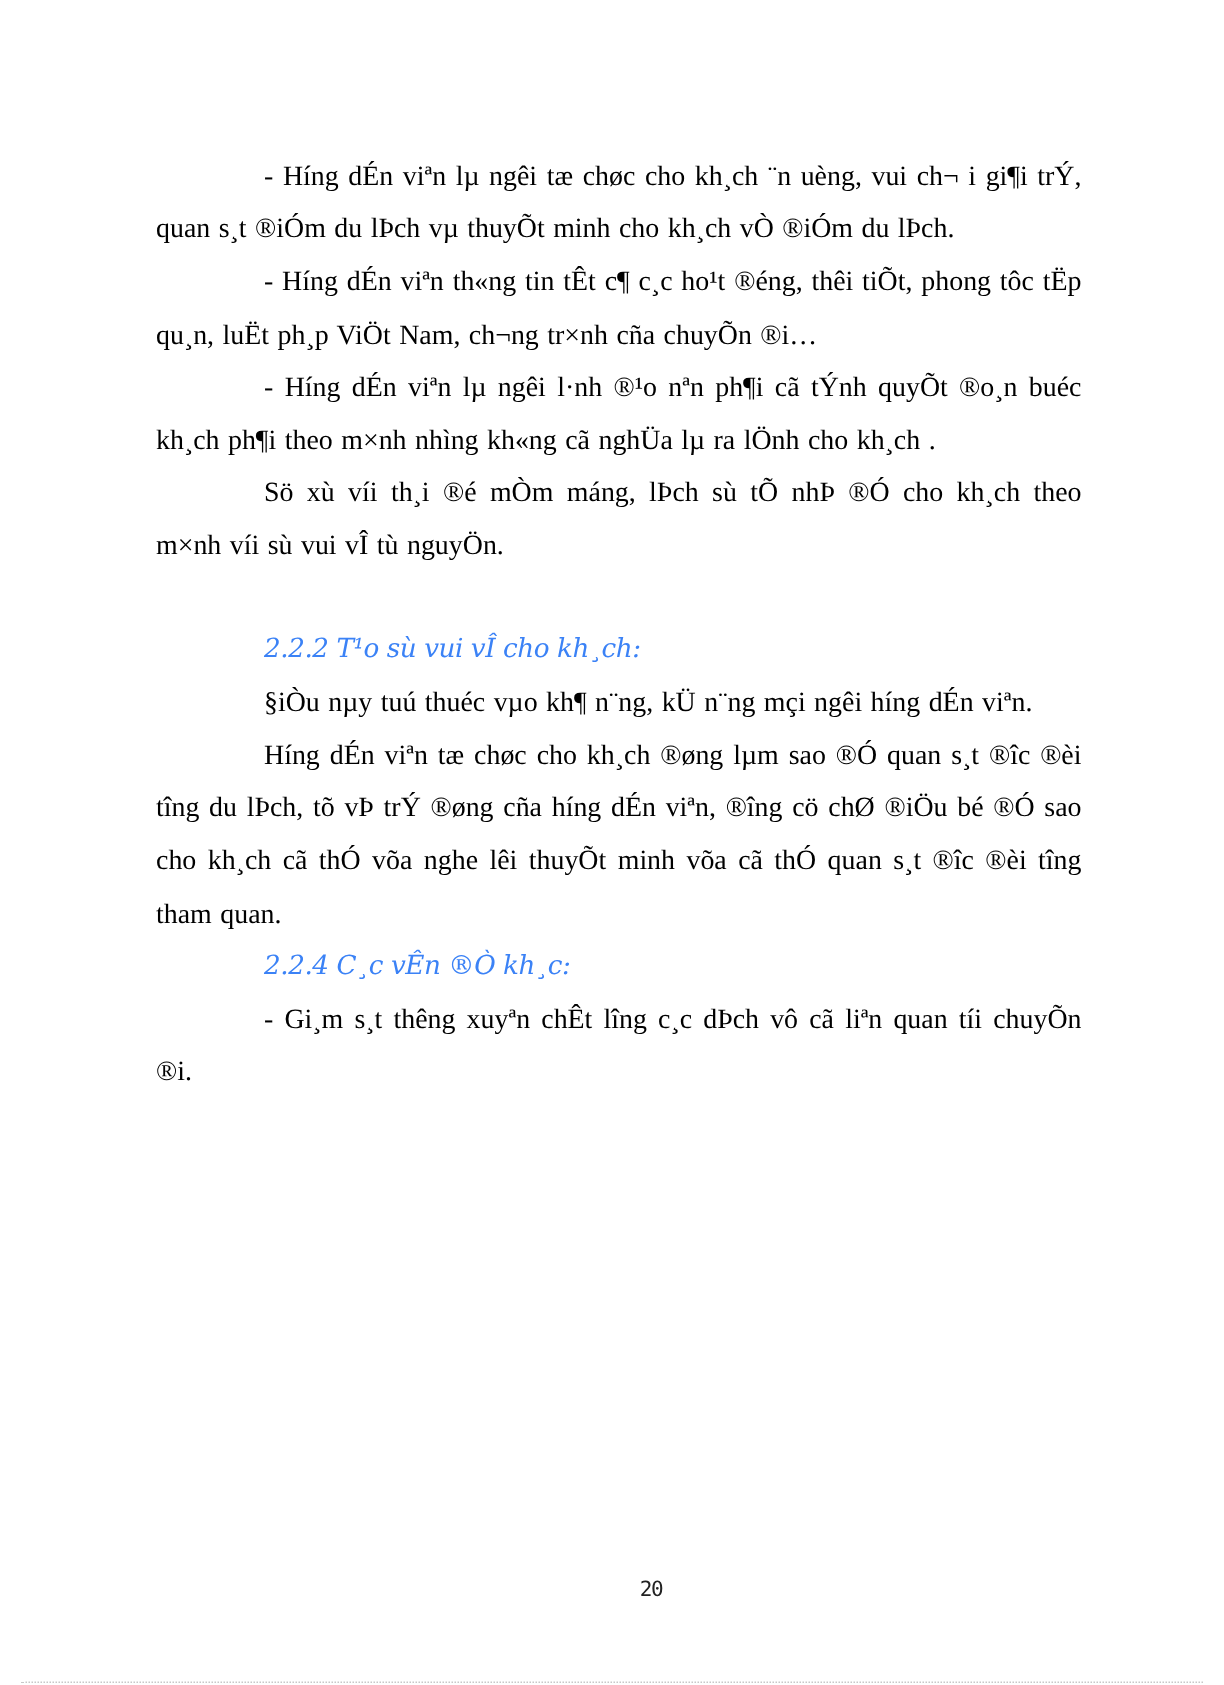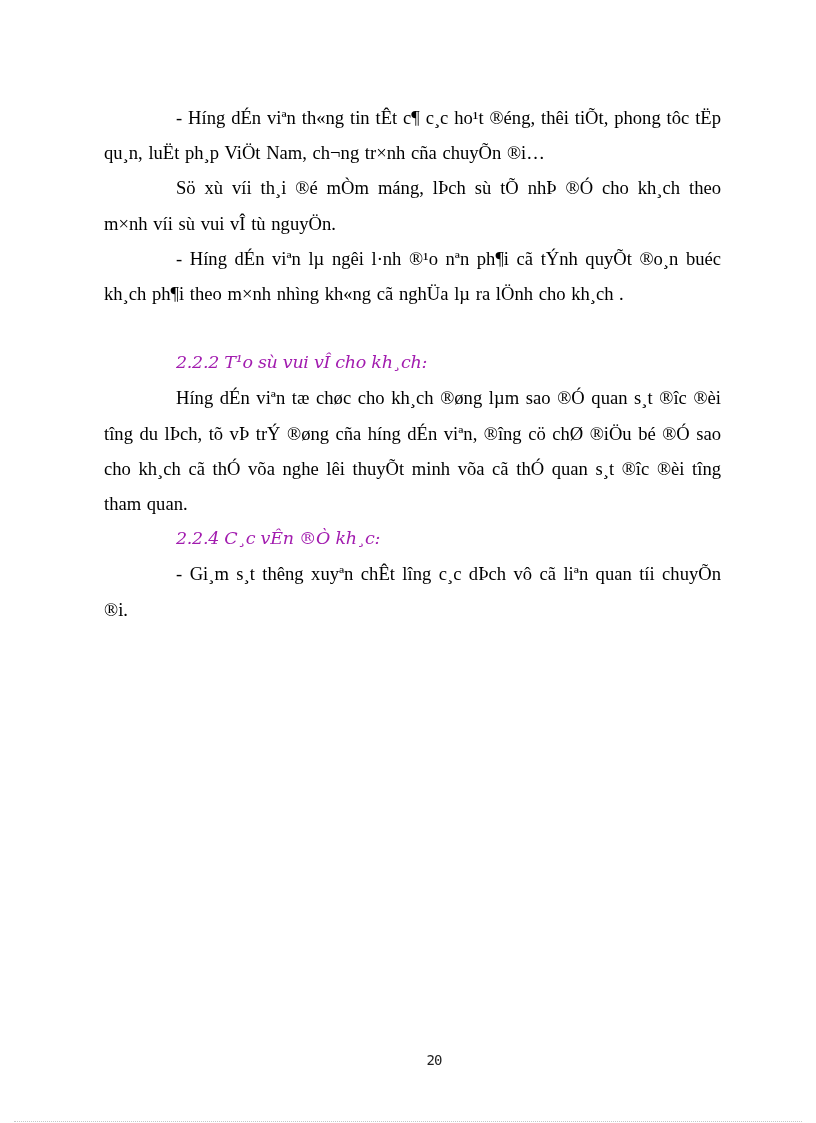--- a/index.html
+++ b/index.html
@@ -36,21 +36,21 @@
       text-indent: 72px;
       word-spacing: 1px;
     }
     .heading {
       margin: 0;
       font-size: 17.5px;
       line-height: 35.2px;
       font-style: italic;
       font-family: "DejaVu Serif", "Liberation Serif", serif;
       font-weight: normal;
-      color: #a21caf;
+      color: #3b82f6;
       padding-left: 72px;
       letter-spacing: -0.3px;
     }
     .gap {
       height: 34px;
     }
     .page-number {
       position: absolute;
       left: 0;
       width: 868px;
@@ -67,25 +67,27 @@
       right: 14px;
       top: 1121px;
       border-top: 1px dotted #c8c8c8;
     }
   </style>
 </head>
 <body>
 
 <div class="page">
   <div class="body-text">
+    <p class="para">- Híng  dÉn viªn lµ ngêi  tæ chøc cho kh¸ch ¨n uèng, vui ch¬ i gi¶i trÝ, quan s¸t ®iÓm du lÞch vµ thuyÕt minh  cho kh¸ch vÒ ®iÓm du lÞch.</p>
     <p class="para">- Híng  dÉn viªn  th«ng tin tÊt c¶ c¸c ho¹t ®éng, thêi tiÕt, phong tôc tËp qu¸n, luËt ph¸p ViÖt Nam, ch¬ng  tr×nh cña chuyÕn ®i…</p>
+    <p class="para">- Híng  dÉn viªn lµ ngêi  l·nh ®¹o nªn ph¶i cã tÝnh  quyÕt ®o¸n buéc kh¸ch ph¶i theo m×nh nhìng  kh«ng cã nghÜa lµ ra lÖnh cho kh¸ch .</p>
     <p class="para">Sö xù víi th¸i ®é mÒm máng, lÞch sù tÕ nhÞ ®Ó cho kh¸ch theo m×nh víi sù vui vÎ tù nguyÖn.</p>
-    <p class="para">- Híng  dÉn viªn lµ ngêi  l·nh ®¹o nªn ph¶i cã tÝnh  quyÕt ®o¸n buéc kh¸ch ph¶i theo m×nh nhìng  kh«ng cã nghÜa lµ ra lÖnh cho kh¸ch .</p>
     <div class="gap"></div>
     <p class="heading">2.2.2 T¹o sù vui vÎ cho kh¸ch:</p>
+    <p class="para">§iÒu nµy tuú thuéc vµo kh¶ n¨ng, kÜ n¨ng mçi ngêi  híng  dÉn viªn.</p>
     <p class="para">Híng  dÉn viªn tæ chøc cho kh¸ch ®øng lµm sao ®Ó quan s¸t ®îc  ®èi tîng  du lÞch, tõ vÞ trÝ ®øng cña híng  dÉn viªn,  ®îng cö chØ ®iÖu bé ®Ó sao cho kh¸ch  cã thÓ võa nghe lêi thuyÕt minh  võa cã thÓ quan s¸t ®îc  ®èi tîng  tham quan.</p>
     <p class="heading">2.2.4 C¸c vÊn ®Ò kh¸c:</p>
     <p class="para">- Gi¸m s¸t thêng  xuyªn  chÊt lîng  c¸c dÞch vô cã liªn  quan tíi chuyÕn ®i.</p>
   </div>
 
   <div class="page-number">20</div>
   <div class="page-separator"></div>
 </div>
 
 </body></html>

